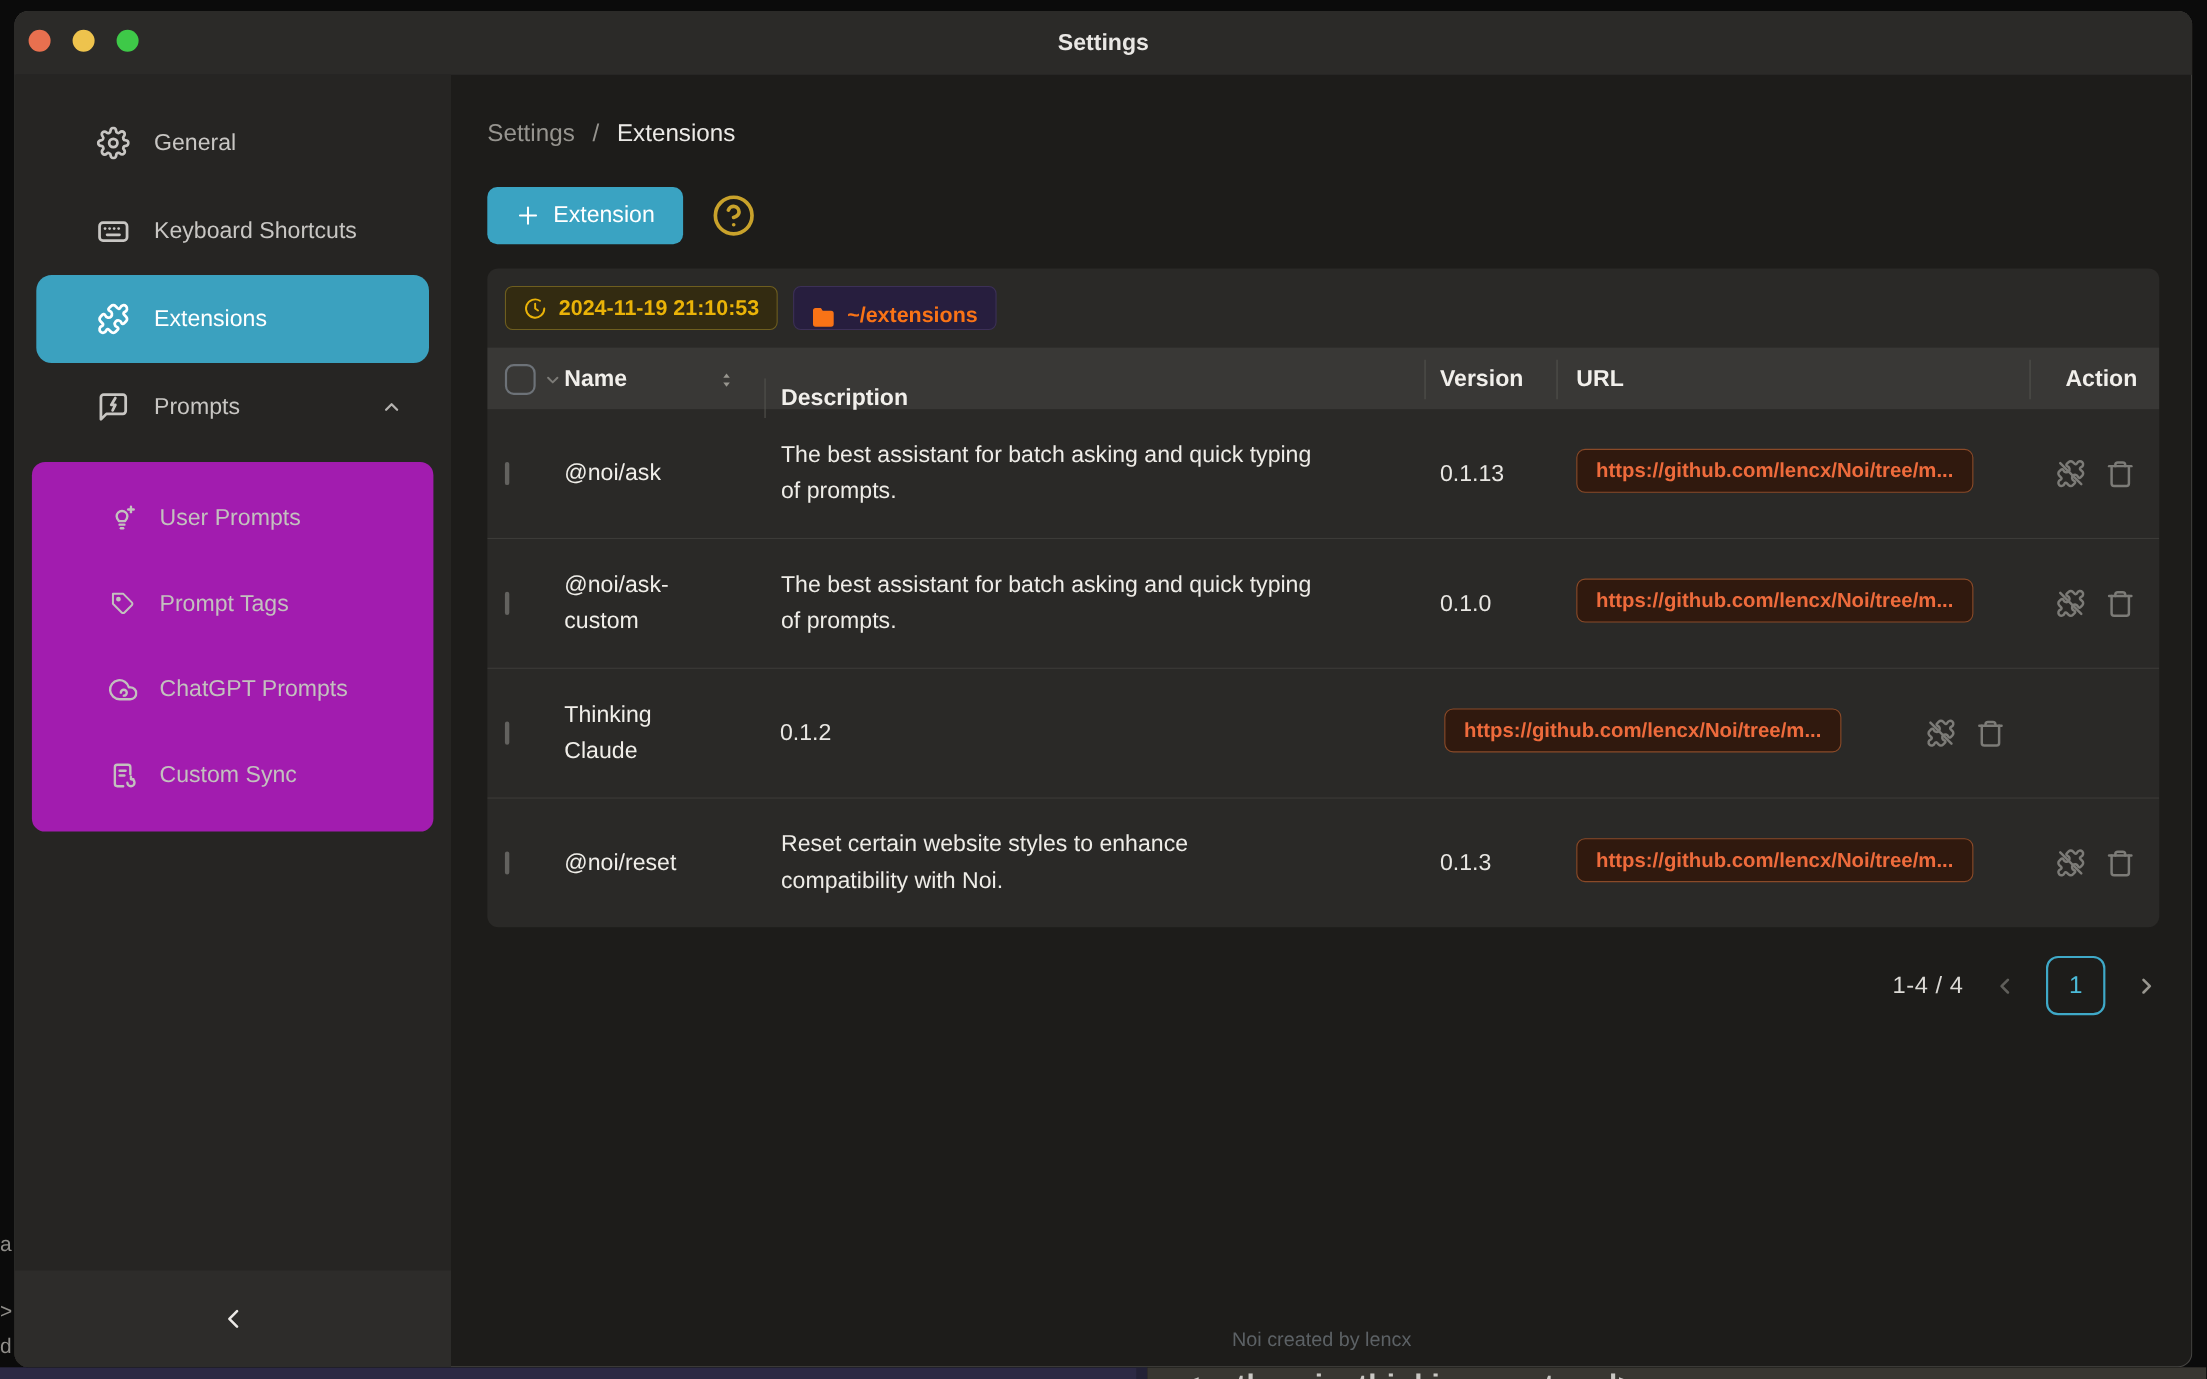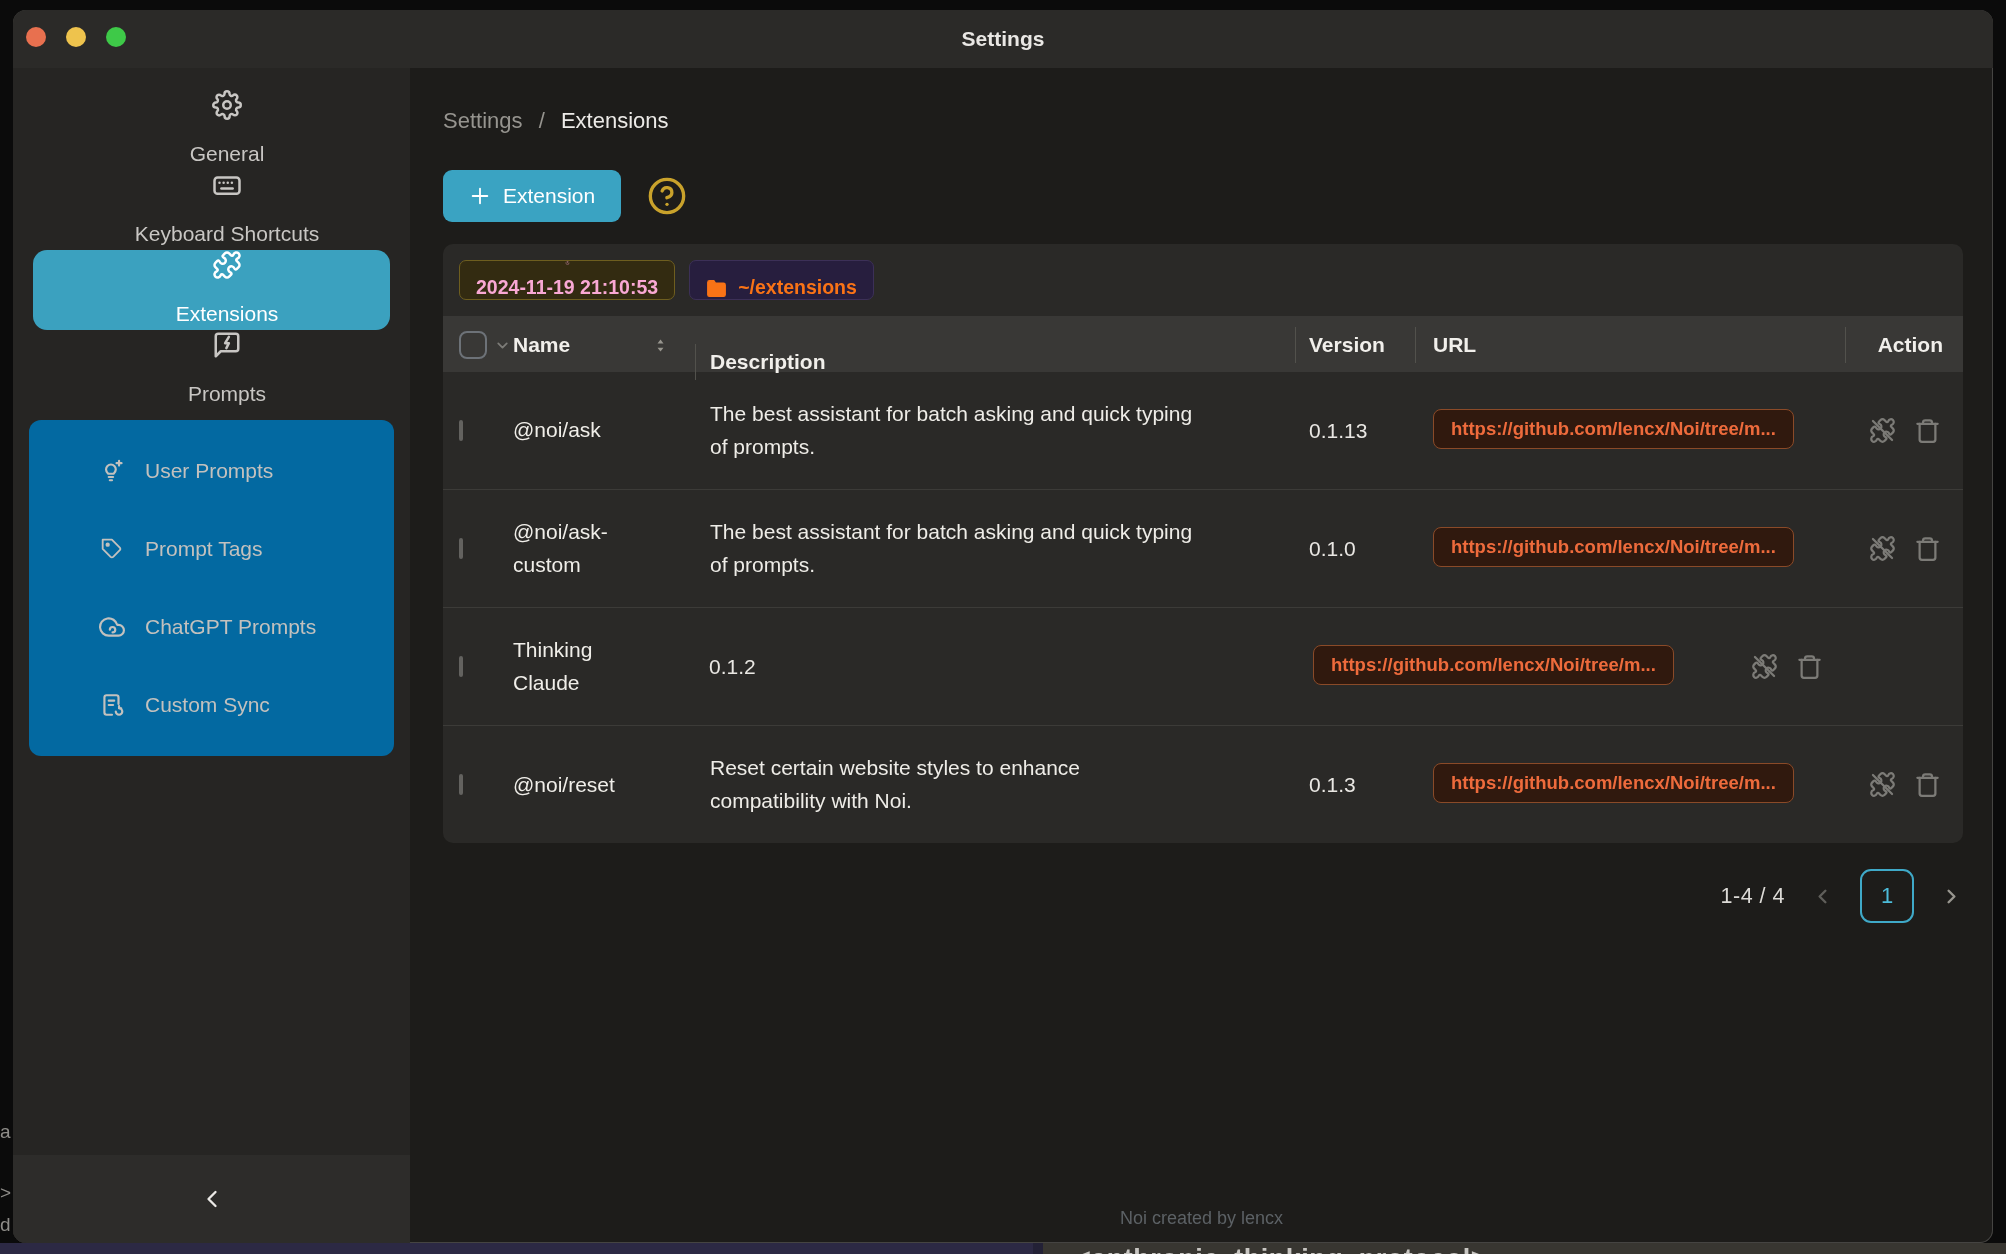--- a/index.html
+++ b/index.html
@@ -23,25 +23,25 @@
   .light { width:20px; height:20px; border-radius:50%; }
   .light.red { background:#e8704f; } .light.yellow { background:#eec34d; } .light.green { background:#3ec948; }
   .win-title { position:absolute; left:0; right:0; top:0; line-height:58px; text-align:center;
                color:#e9e7e4; font-size:21px; font-weight:600; }
 
   .body { display:flex; height:calc(100% - 58px); }
 
   
   .sidebar { width:397px; background:#262523; position:relative; padding-top:22px; flex-shrink:0; }
   .nav-item { height:80px; margin:0 20px; border-radius:14px; display:flex; align-items:center;
-              padding:0 24px 0 55px; gap:22px; color:#c8c6c3; font-size:21px;flex-direction:column; }
+              padding:0 24px 0 55px; gap:22px; color:#c8c6c3; font-size:21px; }
   .nav-item .nicon { width:30px; height:30px; flex-shrink:0; }
   .nav-item.selected { background:#3ba1bf; color:#ffffff; }
   .nav-item .chev { margin-left:auto; width:20px; height:20px; color:#b5b3b0; }
-  .submenu { margin:10px 16px 0; background:#0369a1; border-radius:12px; padding:12px 0; }
+  .submenu { margin:10px 16px 0; background:#a21caf; border-radius:12px; padding:12px 0; }
   .sub-item { height:78px; display:flex; align-items:center; padding-left:70px; gap:20px;
               color:#c3c1be; font-size:21px; }
   .sub-item .nicon { width:26px; height:26px; flex-shrink:0; }
   .sidebar-footer { position:absolute; bottom:0; left:0; right:0; height:88px; background:#2d2c2a;
                     display:flex; align-items:center; justify-content:center; color:#eceae7; }
   .sidebar-footer svg { width:28px; height:28px; }
 
   
   .content { flex:1; position:relative; padding:40px 0 0 33px; }
   .breadcrumb { font-size:22px; }
@@ -53,21 +53,21 @@
   .add-btn { height:52px; padding:0 26px; background:#3aa3c2; border:none; border-radius:9px;
              color:#fff; font-size:21px; font-family:inherit; display:inline-flex; align-items:center; gap:12px; }
   .add-btn svg { width:22px; height:22px; }
   .help-icon { width:40px; height:40px; color:#c9a22b; }
 
   .card { margin-top:22px; width:1520px; background:#2a2927; border-radius:10px; overflow:hidden; }
   .card-badges { padding:16px; display:flex; gap:14px; }
   .badge { height:40px; display:inline-flex; align-items:center; gap:11px; padding:0 16px;
            border-radius:7px; font-size:19.5px; font-weight:600; }
   .badge svg { width:21px; height:21px; }
-  .badge.time { color:#f9a8d4; background:#332b11; border:1.5px solid #6e5e1f;flex-direction:column; }
+  .badge.time { color:#eab308; background:#332b11; border:1.5px solid #6e5e1f; }
   .badge.dir  { color:#f97316; background:#271e3e; border:1.5px solid #3c3057;align-items:flex-end; }
 
   .thead, .trow { display:grid; grid-template-columns:70px 182px 600px 120px 430px 118px; align-items:center; }
   .thead { height:56px; background:#393836; color:#f1efeb; font-weight:700; font-size:21px; }
   .hcell { position:relative; height:100%; display:flex; align-items:center; }
   .hcell.divided::before { content:""; position:absolute; left:0; top:11px; bottom:11px; width:1px; background:#52514c; }
   .hd-check { padding-left:16px; gap:7px; }
   .checkbox { width:28px; height:28px; border:2px solid #6d7278; border-radius:8px; background:transparent; flex-shrink:0; }
   .trow .checkbox { border-color:#63625f; }
   .hd-chev { width:17px; height:17px; color:#7c7b77; }

